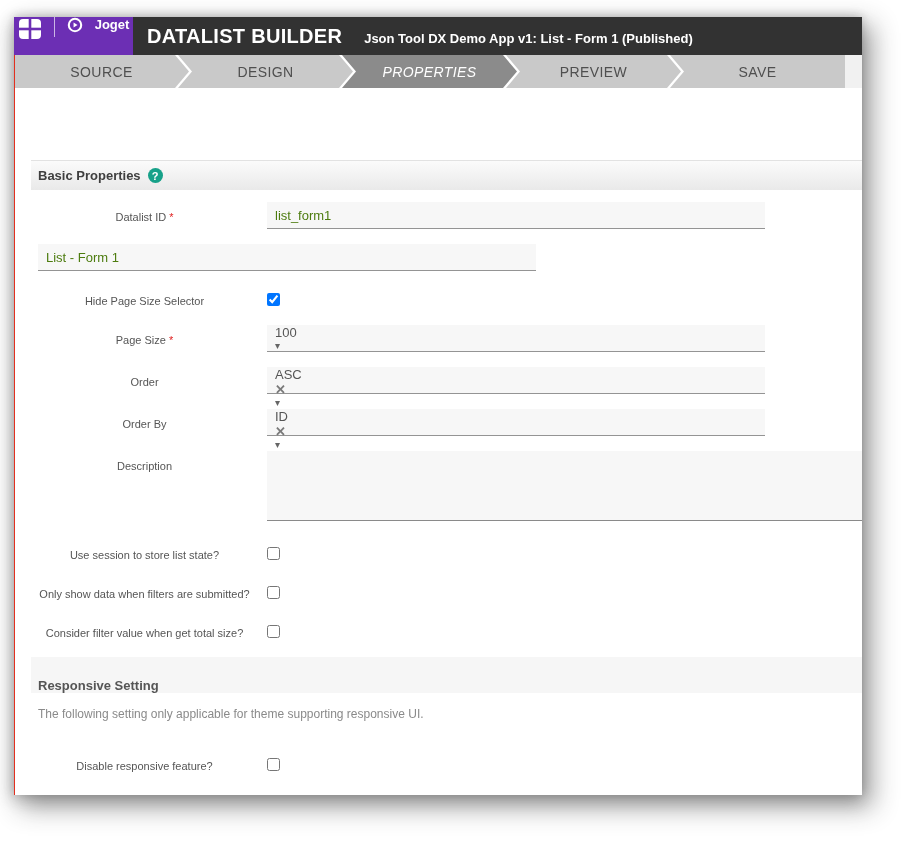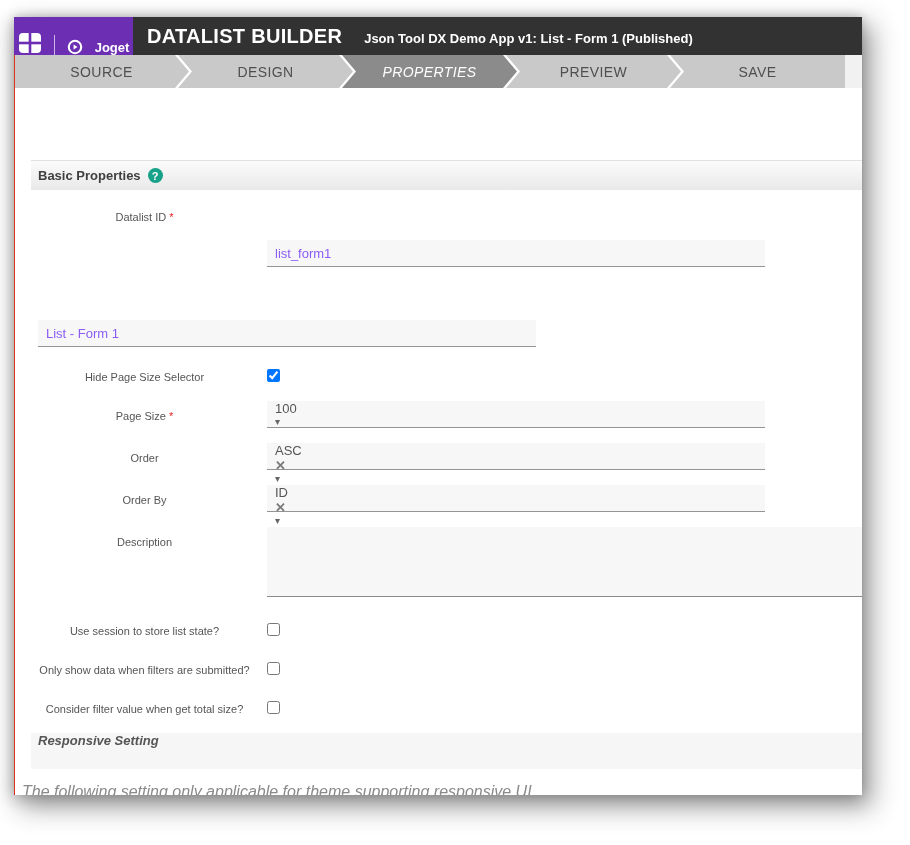--- a/index.html
+++ b/index.html
@@ -10,21 +10,21 @@
     margin:17px 0 0 14px;
     width:848px; height:778px;
     background:#fff;
     box-shadow: 8px 10px 24px 2px rgba(40,40,40,.45), -3px 4px 14px rgba(40,40,40,.22), 0 -2px 8px rgba(40,40,40,.15);
     overflow:hidden;
   }
 
   
   .hdr { height:38px; display:flex; background:#323232; }
   .brand {
-    width:119px; background:#6c2fb4; display:flex; align-items:flex-end;
+    width:119px; background:#6c2fb4; display:flex; align-items:flex-start;
     justify-content:center; gap:12px; cursor:pointer;
   }
   .brand .divider { width:1px; height:20px; background:rgba(255,255,255,.65); }
   .brand-txt { color:#fff; font-size:13px; font-weight:bold; }
   .titles { flex:1; display:flex; align-items:center; padding-left:14px; gap:22px; color:#fff; white-space:nowrap; overflow:hidden; }
   .t1 { font-size:20px; font-weight:bold; letter-spacing:.3px; }
   .t2 { font-size:13px; font-weight:600; position:relative; top:2px; }
 
   
   .tabs { height:33px; display:flex; background:#fff; }
@@ -58,44 +58,44 @@
   }
 
   .form { padding:12px 0 0 24px; }
   .row { display:flex; align-items:flex-start; margin-bottom:15px; }
   .lbl { width:229px; padding-top:7px; color:#555; font-size:11px; line-height:16px; padding-right:16px;text-align:center; }
   .req { color:#e02222; margin-left:3px; }
   .fld { width:498px; }
 
   .txt {
     width:100%; height:27px; background:#f7f7f7; border:none;
-    border-bottom:1px solid #949494; font-size:13px; color:#8b5cf6;
-    padding:0 8px; font-family:"Liberation Sans", sans-serif;margin-top:38px;
+    border-bottom:1px solid #949494; font-size:13px; color:#4d7c0f;
+    padding:0 8px; font-family:"Liberation Sans", sans-serif;
   }
   .sel {
     width:100%; height:27px; background:#f7f7f7; border-bottom:1px solid #949494;
     font-size:13px; color:#555; padding:0 8px; display:flex; cursor:pointer;flex-direction:column;
   }
   .sel-val { flex:1; }
   .clear-x { color:#7a7a7a; font-size:13px; font-weight:bold; margin-right:16px; cursor:pointer; }
   .caret { color:#666; font-size:10px; cursor:pointer; }
 
   .ta {
     width:595px; height:70px; background:#f7f7f7; border:none;
     border-bottom:1px solid #8a8a8a; resize:none; font-family:"Liberation Sans", sans-serif;
     font-size:13px; color:#555; padding:6px 8px;
   }
   .cb { margin-top:7px; width:13px; height:13px; }
 
   .section-bar2 {
     margin:12px 0 0 17px; height:36px; background:#f6f6f6;
-    display:flex; align-items:flex-start; padding-left:7px;
-    font-weight:bold; color:#555; font-size:13px;font-style:italic;
-  }
-  .note { margin:14px 0 0 8px; font-style:italic; color:#8a8a8a; font-size:16px; }
+    display:flex; align-items:flex-end; padding-left:7px;
+    font-weight:bold; color:#555; font-size:13px;
+  }
+  .note { margin:14px 0 0 24px; color:#8a8a8a; font-size:12px; }
   .form-bottom { padding:30px 0 0 24px; }
 </style>
 </head>
 <body>
 
 <div class="window">
 
   <div class="hdr">
     <div class="brand">
       <span style="display:inline-flex;">

